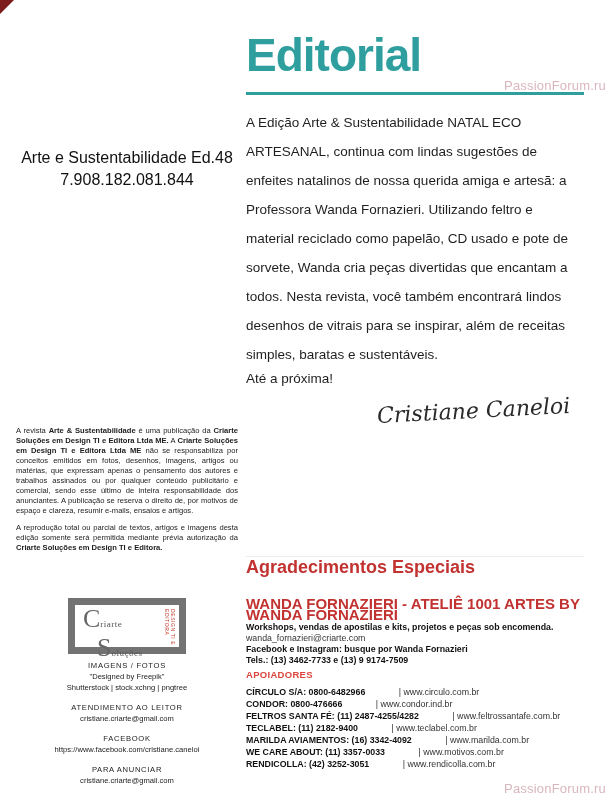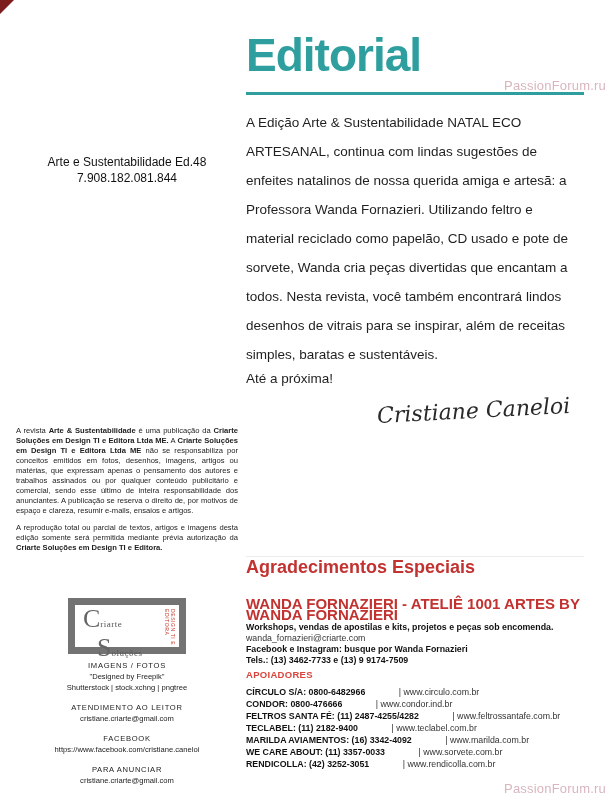--- a/index.html
+++ b/index.html
@@ -10,21 +10,21 @@
 
   
   .corner-fold { position:absolute; top:0; left:0; width:0; height:0;
     border-top:14px solid #7d1c1c; border-right:14px solid transparent; }
   .watermark { position:absolute; right:8px; color:#d9b6bd; font-size:13px; letter-spacing:0.2px; }
   .wm-top { top:78px; }
   .wm-bottom { top:781px; }
 
   
   .left-col { position:absolute; left:16px; top:0; width:222px; height:800px; }
-  .edition { position:absolute; top:154px; width:100%; text-align:center; font-size:12px; line-height:1.35; color:#111; }
+  .edition { position:absolute; top:147px; width:100%; text-align:center; font-size:16px; line-height:1.35; color:#111; }
   .legal { position:absolute; top:388px; width:100%; font-size:7.6px; line-height:1.32; text-align:justify; color:#1c1c1c;margin-top:38px; }
   .legal p + p { margin-top:7px; }
   .legal b { font-weight:bold; }
 
   .logo-box { position:absolute; top:598px; left:50%; transform:translateX(-50%);
     width:118px; height:56px; border:7px solid #737373; background:#fff; }
   .logo-inner { position:absolute; left:8px; top:2px; font-family:"Liberation Serif", serif; color:#5a5a5a; }
   .logo-row { line-height:24px; white-space:nowrap; }
   .logo-row2 { padding-left:14px; }
   .logo-big { font-size:26px; color:#666; }
@@ -134,19 +134,19 @@
     </div>
 
     <div class="apoiadores-label">APOIADORES</div>
 
     <div class="sponsors">
       <div class="sponsor-row"><b>CÍRCULO S/A: 0800-6482966</b><span class="rest"> | www.circulo.com.br</span></div>
       <div class="sponsor-row"><b>CONDOR: 0800-476666</b><span class="rest"> | www.condor.ind.br</span></div>
       <div class="sponsor-row"><b>FELTROS SANTA FÉ: (11) 2487-4255/4282</b><span class="rest"> | www.feltrossantafe.com.br</span></div>
       <div class="sponsor-row"><b>TECLABEL: (11) 2182-9400</b><span class="rest"> | www.teclabel.com.br</span></div>
       <div class="sponsor-row"><b>MARILDA AVIAMENTOS: (16) 3342-4092</b><span class="rest"> | www.marilda.com.br</span></div>
-      <div class="sponsor-row"><b>WE CARE ABOUT: (11) 3357-0033</b><span class="rest"> | www.sorvete.com.br</span></div>
+      <div class="sponsor-row"><b>WE CARE ABOUT: (11) 3357-0033</b><span class="rest"> | www.motivos.com.br</span></div>
       <div class="sponsor-row"><b>RENDICOLLA: (42) 3252-3051</b><span class="rest"> | www.rendicolla.com.br</span></div>
     </div>
 
   </main>
 
 </div>
 
 </body></html>

